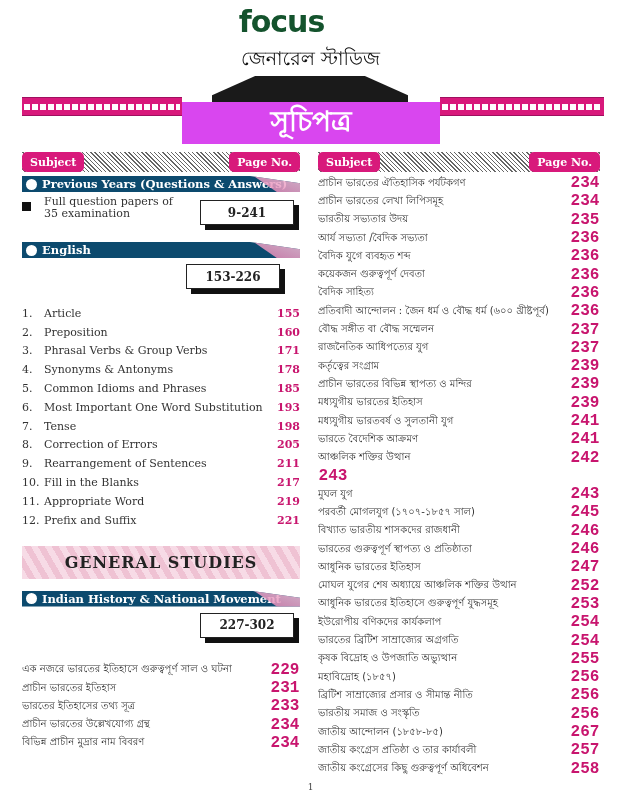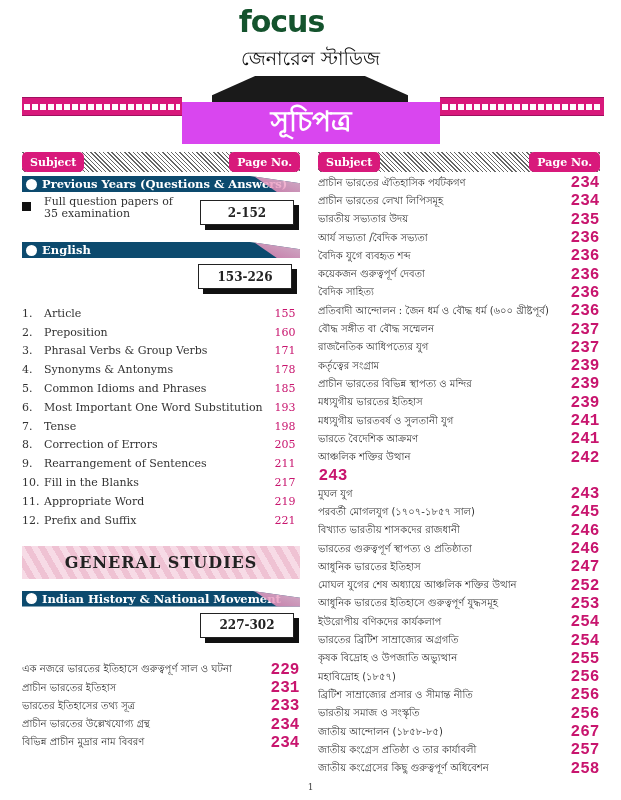--- a/index.html
+++ b/index.html
@@ -42,21 +42,21 @@
     .range-box { position: absolute; width: 94px; height: 25px; background: #fff; border: 1px solid #222;
       box-shadow: 5px 5px 0 #111; display: flex; align-items: center; justify-content: center; font-weight: bold; font-size: 12px; }
 
     .pq-row { position: relative; height: 46px; }
     .pq-row .sq { position: absolute; left: 0; top: 10px; width: 9px; height: 9px; background: #111; }
     .pq-row .txt { position: absolute; left: 22px; top: 4px; width: 130px; font-size: 11px; line-height: 12px; color: #333; }
 
     .list-item { display: flex; height: 18.8px; align-items: center; font-size: 11px; color: #333; }
     .list-item .num { width: 22px; }
     .list-item .label { flex: 1; white-space: nowrap; }
-    .list-item .page { width: 30px; text-align: center; color: #c8156e; font-weight: normal; }
+    .list-item .page { width: 30px; text-align: right; color: #c8156e; font-weight: bold; }
 
     .gs-banner { position: relative; margin-top: 16px; height: 33px;
       background: repeating-linear-gradient(60deg, #f7dbe6 0 6px, #efc2d3 6px 12px);
       display: flex; align-items: center; justify-content: center; font-size: 16px; font-weight: bold; color: #222; letter-spacing: 1px; }
 
     .bn-item { display: flex; height: 18.3px; align-items: center; font-family: "DejaVu Sans", sans-serif; font-size: 10px; color: #333; }
     .bn-item .label { flex: 1; white-space: nowrap; overflow: hidden; }
     .bn-item .page { width: 30px; text-align: center; color: #c8156e; font-weight: bold; font-family: Liberation Mono, monospace; font-size: 16px; }
 
     .page-number { position: absolute; top: 782px; left: 0; width: 621px; text-align: center; font-size: 9px; color: #444; }
@@ -85,30 +85,30 @@
   </div>
 
   <div class="section-band">
     <span class="dot"></span>
     <span class="label">Previous Years (Questions &amp; Answers)</span>
     <span class="corner"></span>
   </div>
   <div class="pq-row">
     <span class="sq"></span>
     <span class="txt">Full question papers of 35 examination</span>
-    <span class="range-box" style="right:6px; top:8px;">2-152</span>
+    <span class="range-box" style="right:6px; top:8px;">9-241</span>
   </div>
 
   <div class="section-band">
     <span class="dot"></span>
     <span class="label">English</span>
     <span class="corner"></span>
   </div>
   <div style="position:relative; height:46px;">
-    <span class="range-box" style="right:8px; top:6px;">153-226</span>
+    <span class="range-box" style="right:20px; top:6px;">153-226</span>
   </div>
 
   <div>
     <div class="list-item">
         <span class="num">1.</span>
         <span class="label">Article</span>
         <span class="page">155</span>
       </div>
     <div class="list-item">
         <span class="num">2.</span>

